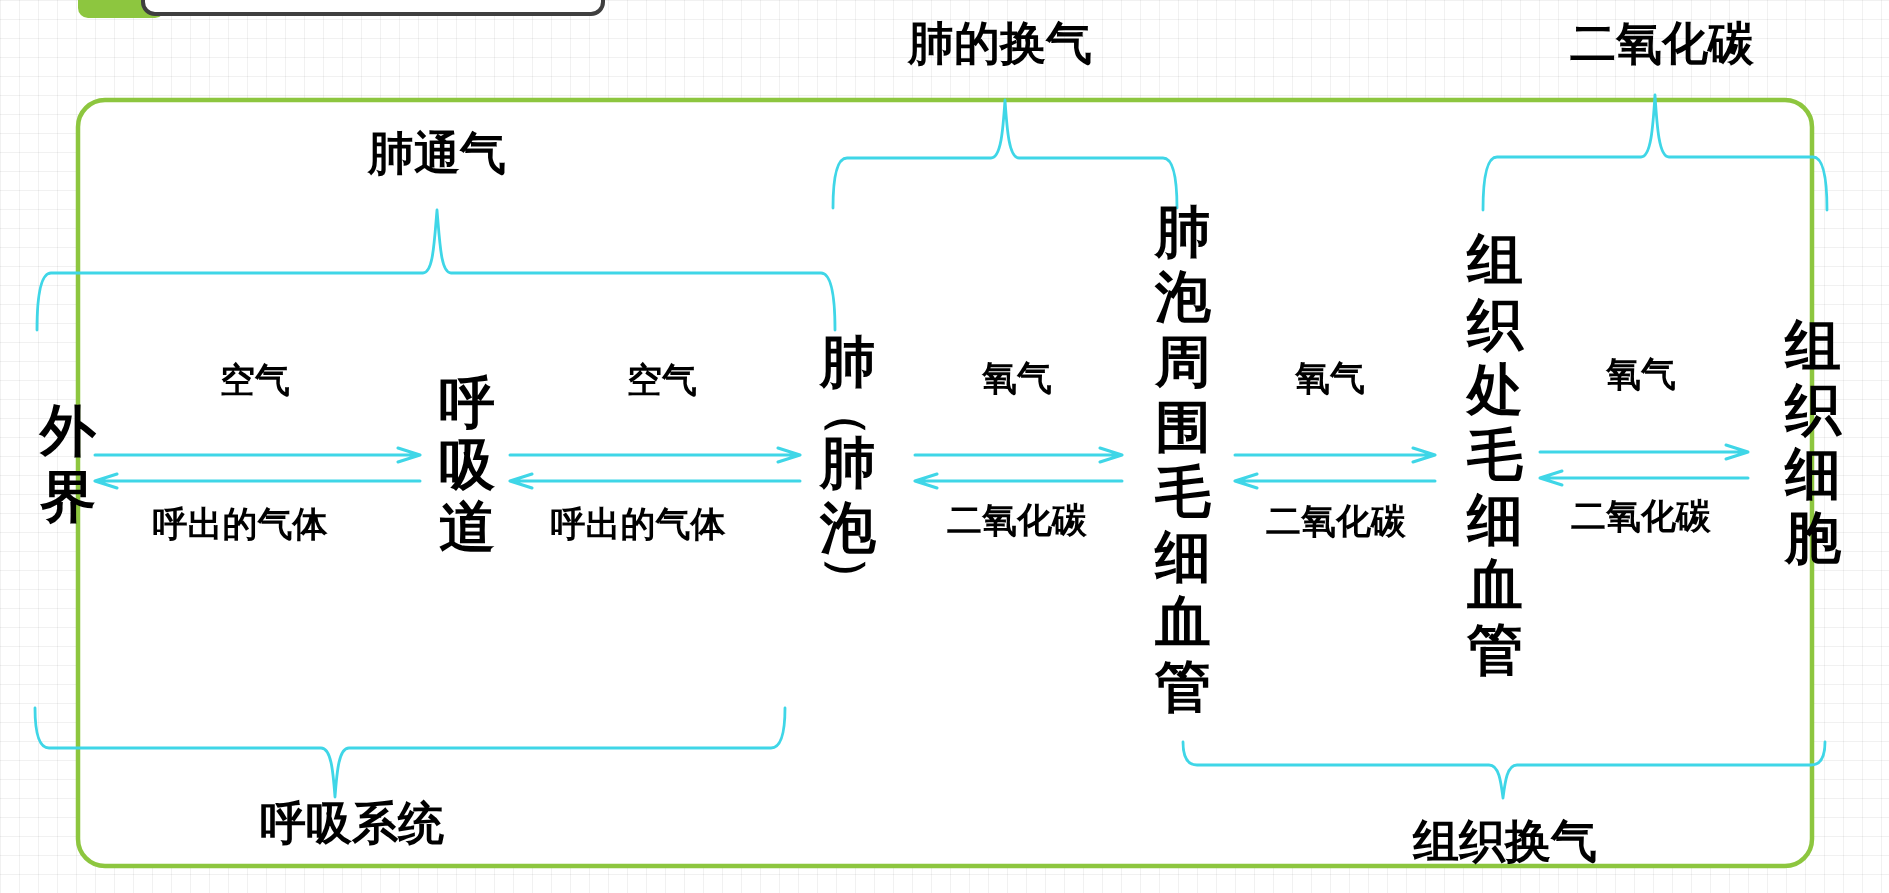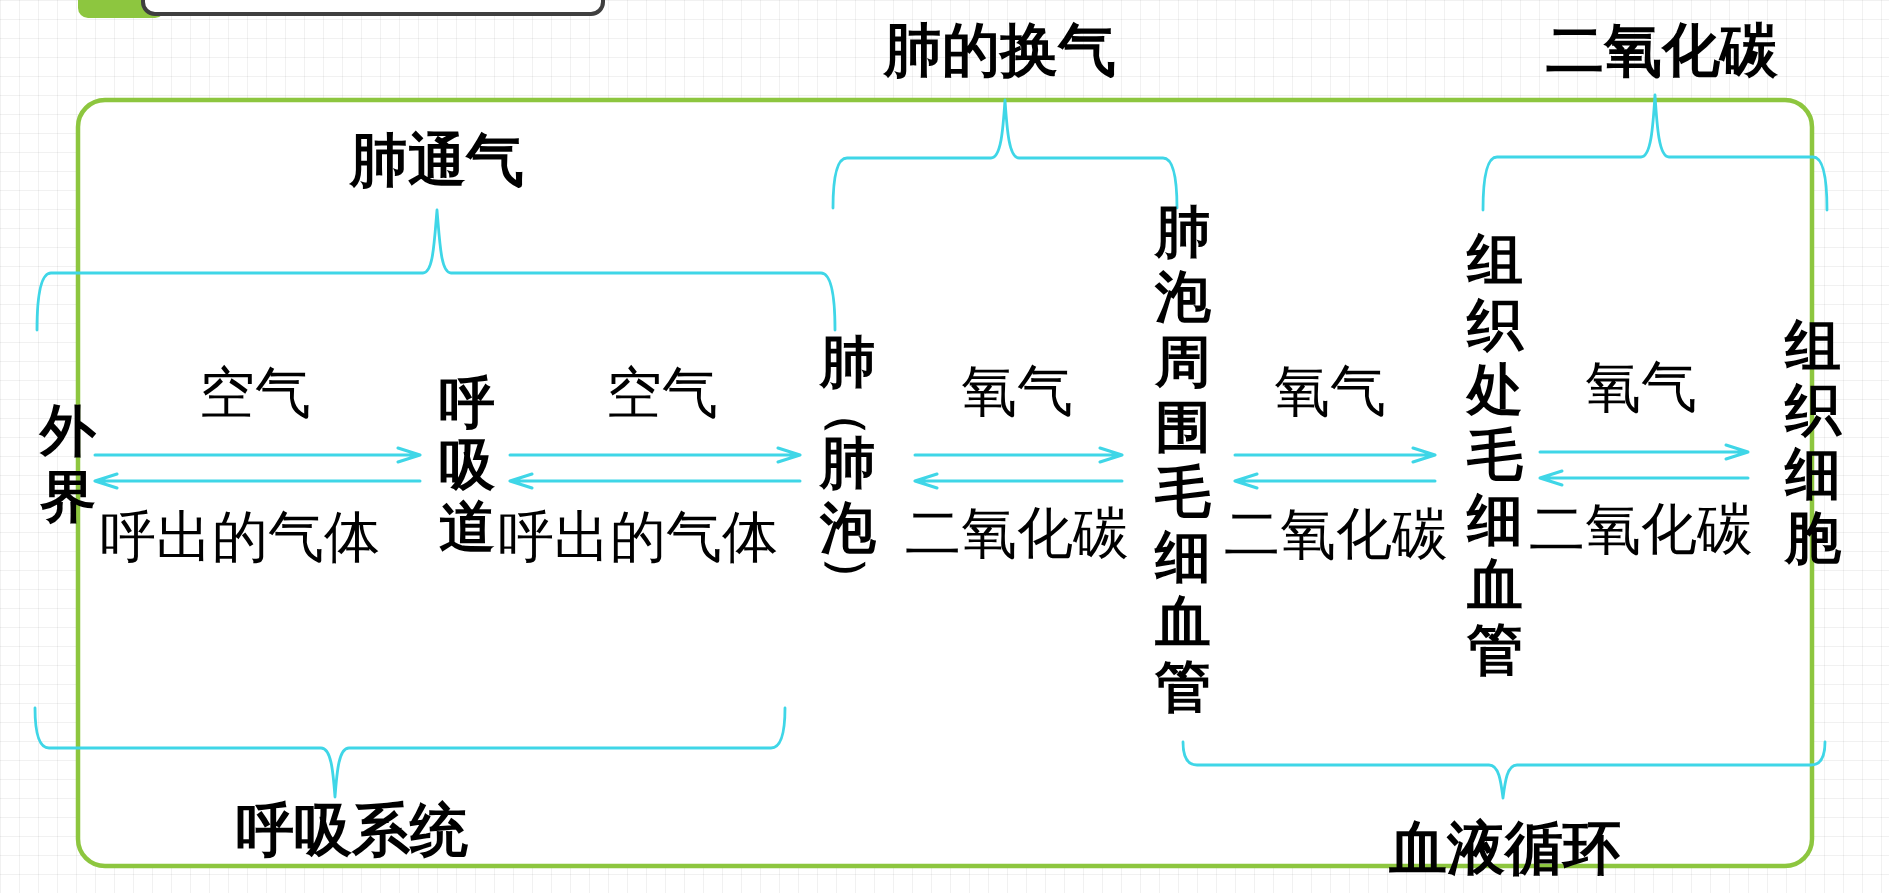--- a/index.html
+++ b/index.html
@@ -30,22 +30,22 @@
   }
   
   #top-dark-box{
     position:absolute;left:141px;top:-22px;width:456px;height:30px;z-index:3;
     border:4.5px solid var(--dark);border-radius:14px;background:#fff;
   }
   .hlabel{
     position:absolute;z-index:4;transform:translateX(-50%);
     white-space:nowrap;line-height:1.15;
   }
-  .brace-label{font-size:58px;font-weight:700;}
-  .flow-label{font-size:56px;font-weight:400;}
+  .brace-label{font-size:46px;font-weight:700;}
+  .flow-label{font-size:35px;font-weight:700;}
   .vcol{
     position:absolute;z-index:4;display:flex;flex-direction:column;align-items:center;
     transform:translateX(-50%);font-weight:700;
   }
   .vcol span{display:block;text-align:center;}
   .vchar{font-size:56px;line-height:65px;}
   .vcol-outside .vchar{font-size:56px;line-height:66px;}
   .vcol-airway .vchar{line-height:62px;}
   .vcol-cells .vchar{line-height:64px;}
   .vparen{
@@ -84,21 +84,21 @@
   <path class="cyan-stroke" d="M 1748,478 L 1540,478 M 1562,471 L 1540,478 M 1562,485 L 1540,478"></path>
 </svg>
 
 <div id="top-tab"></div>
 <div id="top-dark-box"></div>
 
 <div class="hlabel brace-label" style="left:437px;top:128px;">肺通气</div>
 <div class="hlabel brace-label" style="left:1000px;top:18px;">肺的换气</div>
 <div class="hlabel brace-label" style="left:1662px;top:18px;">二氧化碳</div>
 <div class="hlabel brace-label" style="left:352px;top:798px;">呼吸系统</div>
-<div class="hlabel brace-label" style="left:1505px;top:816px;">血液循环</div>
+<div class="hlabel brace-label" style="left:1505px;top:816px;">组织换气</div>
 
 <div class="hlabel flow-label" style="left:255px;top:361px;">空气</div>
 <div class="hlabel flow-label" style="left:662px;top:361px;">空气</div>
 <div class="hlabel flow-label" style="left:1017px;top:359px;">氧气</div>
 <div class="hlabel flow-label" style="left:1330px;top:359px;">氧气</div>
 <div class="hlabel flow-label" style="left:1641px;top:355px;">氧气</div>
 
 <div class="hlabel flow-label" style="left:240px;top:505px;">呼出的气体</div>
 <div class="hlabel flow-label" style="left:638px;top:505px;">呼出的气体</div>
 <div class="hlabel flow-label" style="left:1017px;top:501px;">二氧化碳</div>

